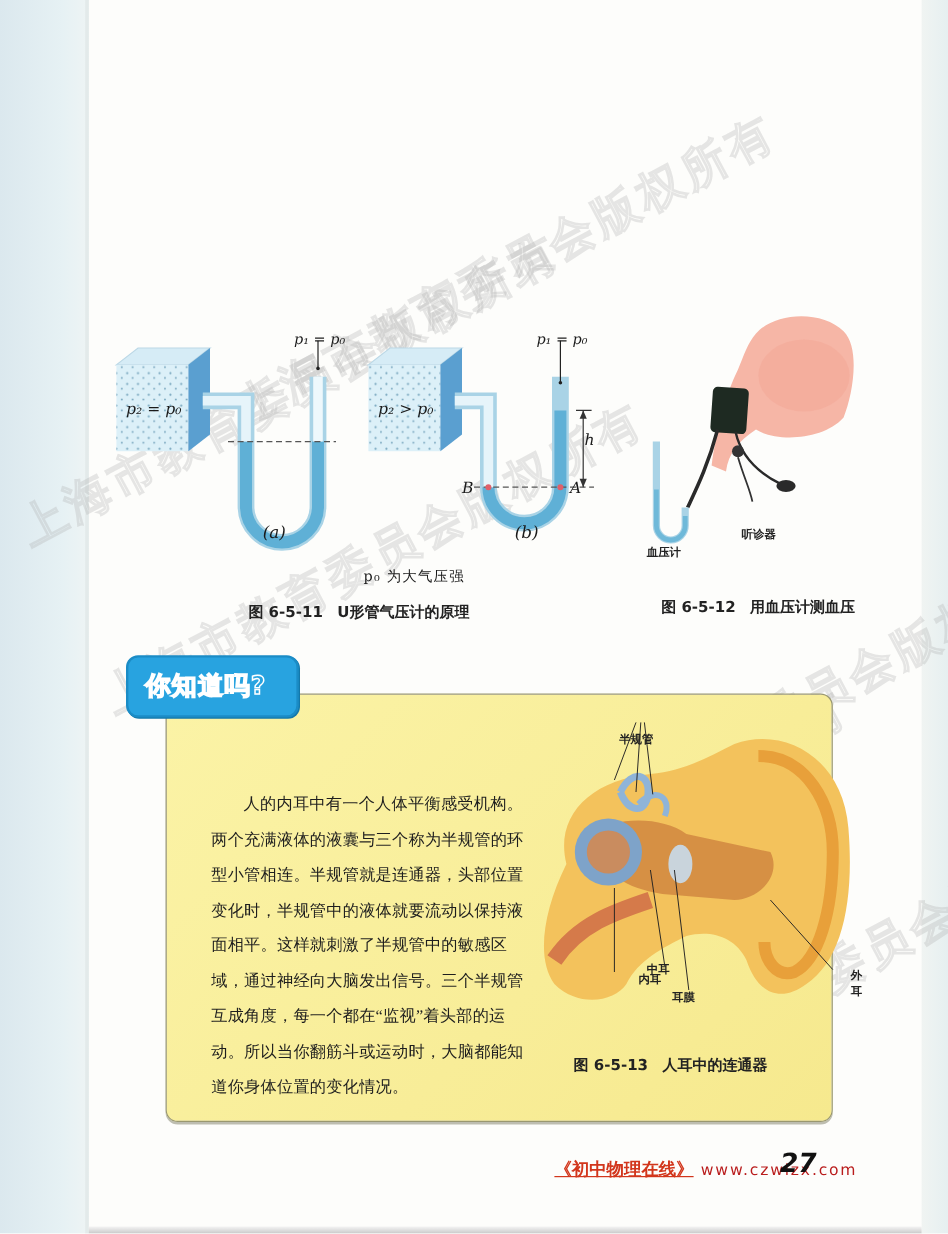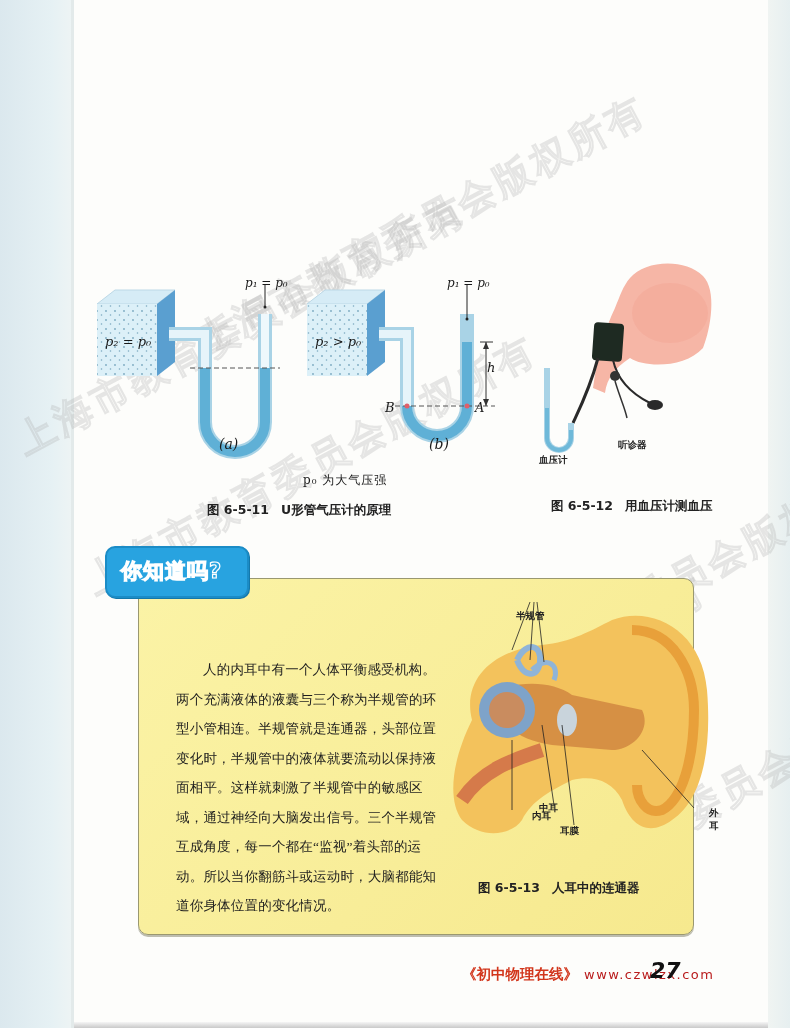--- a/index.html
+++ b/index.html
@@ -75,21 +75,21 @@
     font-family: Liberation Serif, serif; font-size: 13.5px; line-height: 29.5px;
     color: #1e1e1e; letter-spacing: 0.2px; margin-top: 27px;
   }
   .dyk-text p { margin: 0; text-indent: 2em; }
   .fig13 { position: absolute; left: 432px; top: 600px; width: 290px; height: 300px; }
   .ear-label { position: absolute; font-family: "DejaVu Sans", sans-serif; font-size: 9.5px; font-weight: bold; color: #222; }
 
   .footer {
     position: absolute; left: 462px; top: 964px; white-space: nowrap;
   }
-  .footer .brand { font-family: "DejaVu Sans", sans-serif; font-weight: bold; font-size: 14.5px; color: #d2361c; }
+  .footer .brand { font-family: "DejaVu Sans", sans-serif; font-weight: bold; font-size: 14.5px; color: #d2361c; text-decoration: underline; }
   .footer .url { font-family: "DejaVu Sans", sans-serif; font-size: 13px; color: #b91c1c; letter-spacing: 1.5px; margin-left: 6px; }
   .page-num {
     position: absolute; left: 650px; top: 958px; font-family: "DejaVu Sans", sans-serif;
     font-size: 22px; font-weight: bold; font-style: italic; color: #111;
   }
 </style>
 </head>
 <body>
 
 <div class="edge-left"></div>

